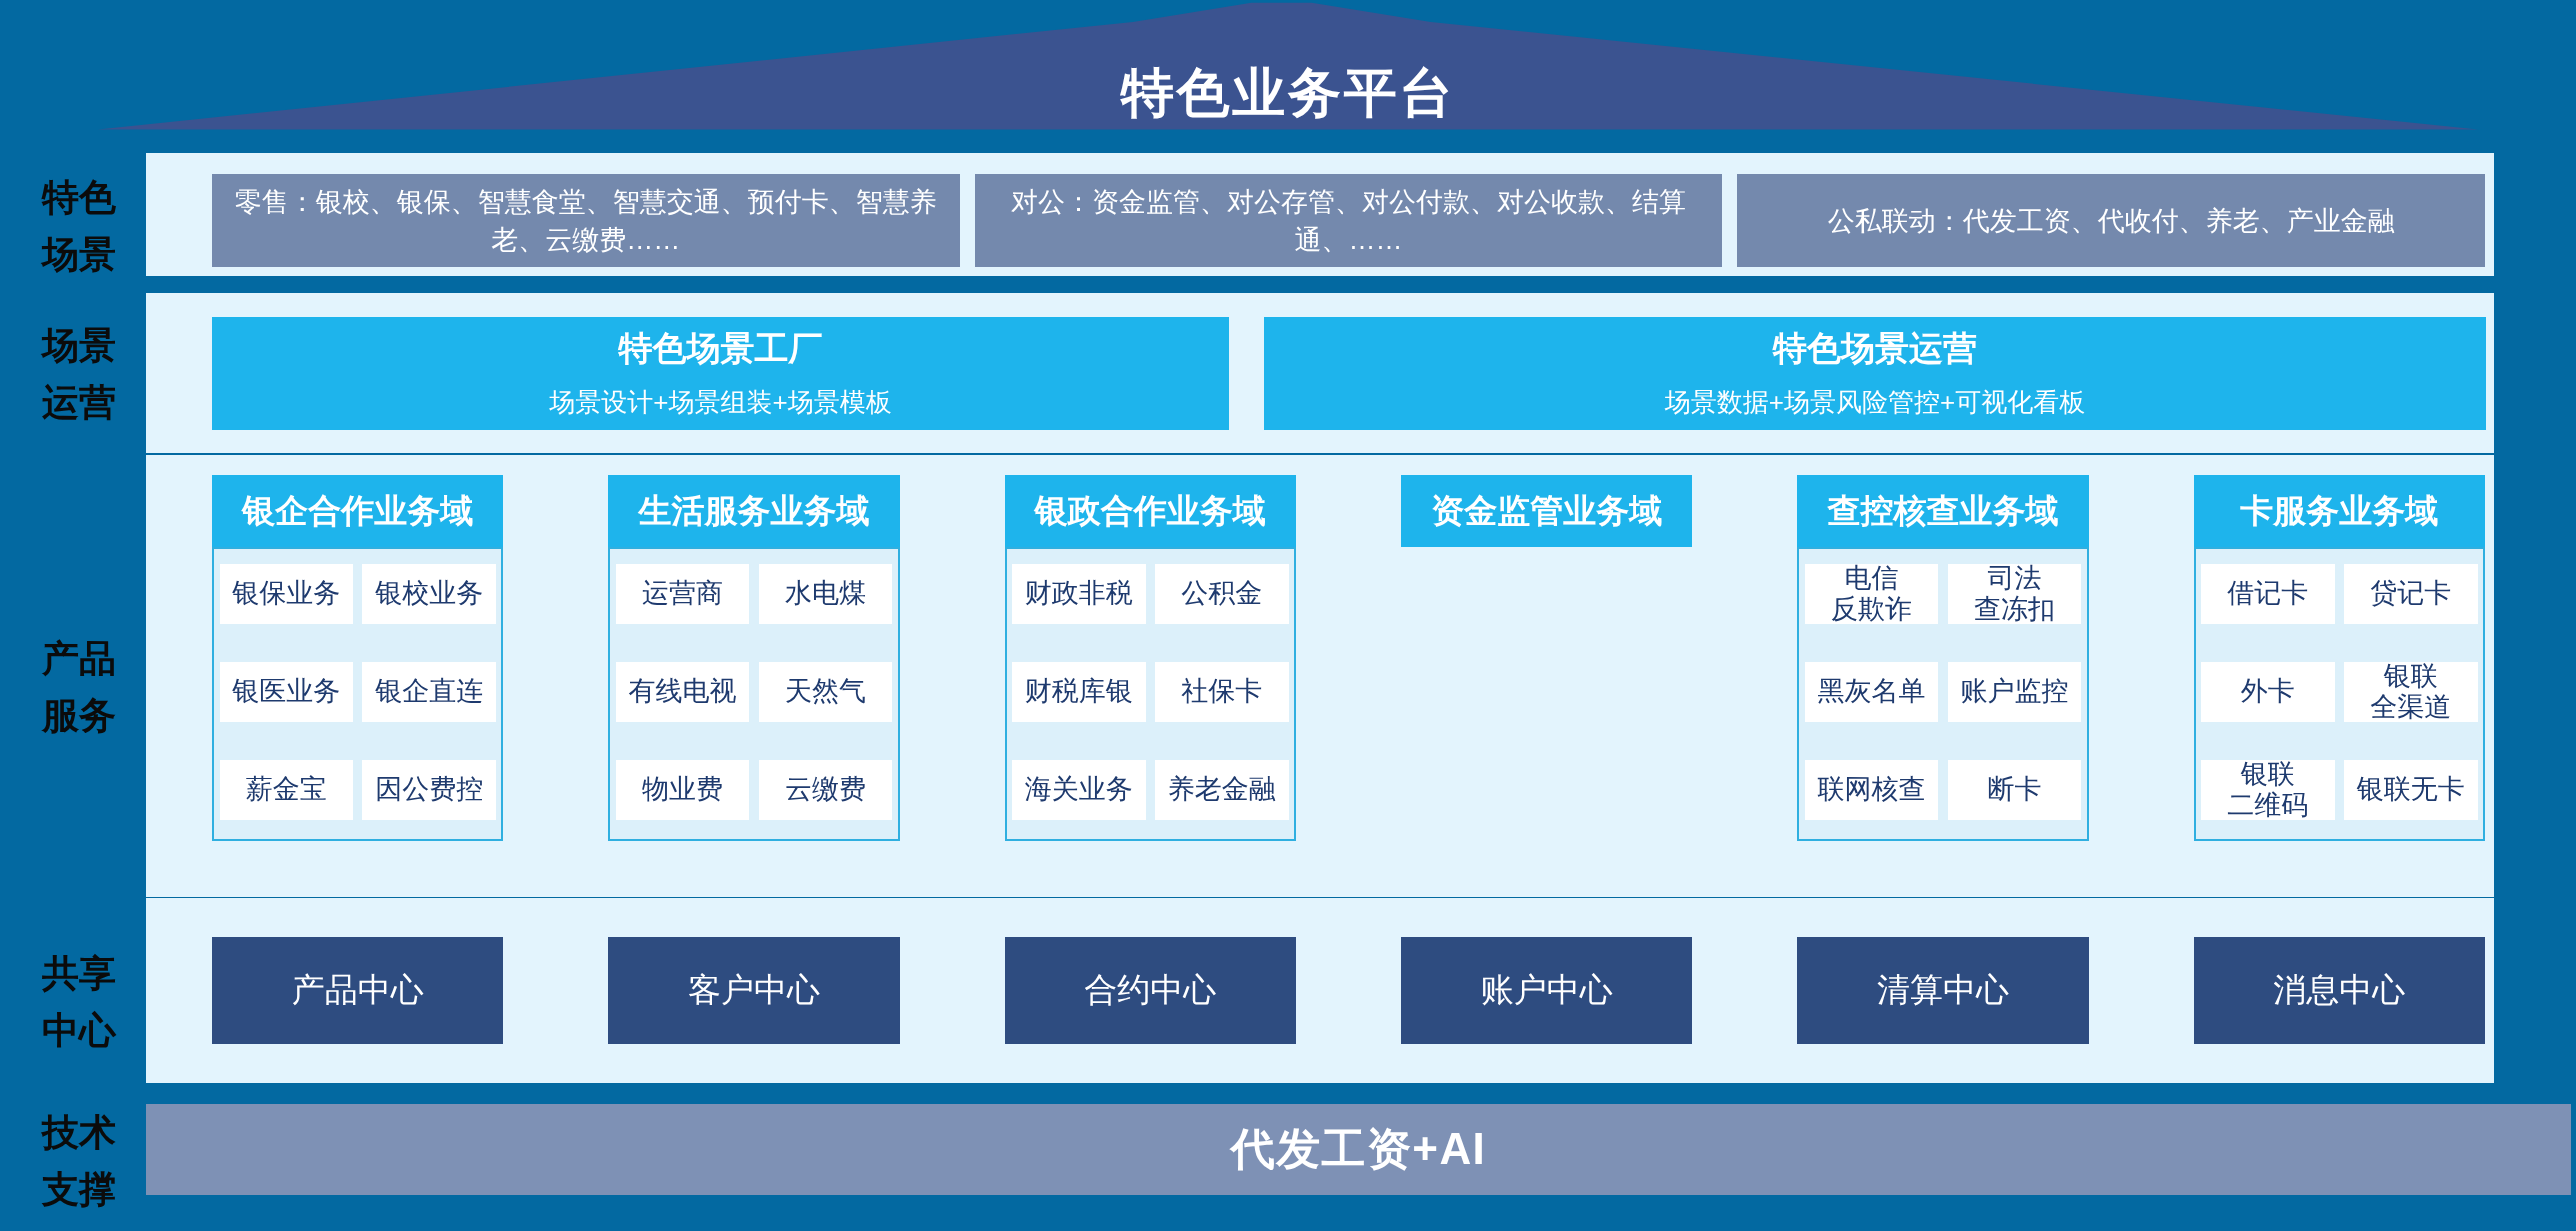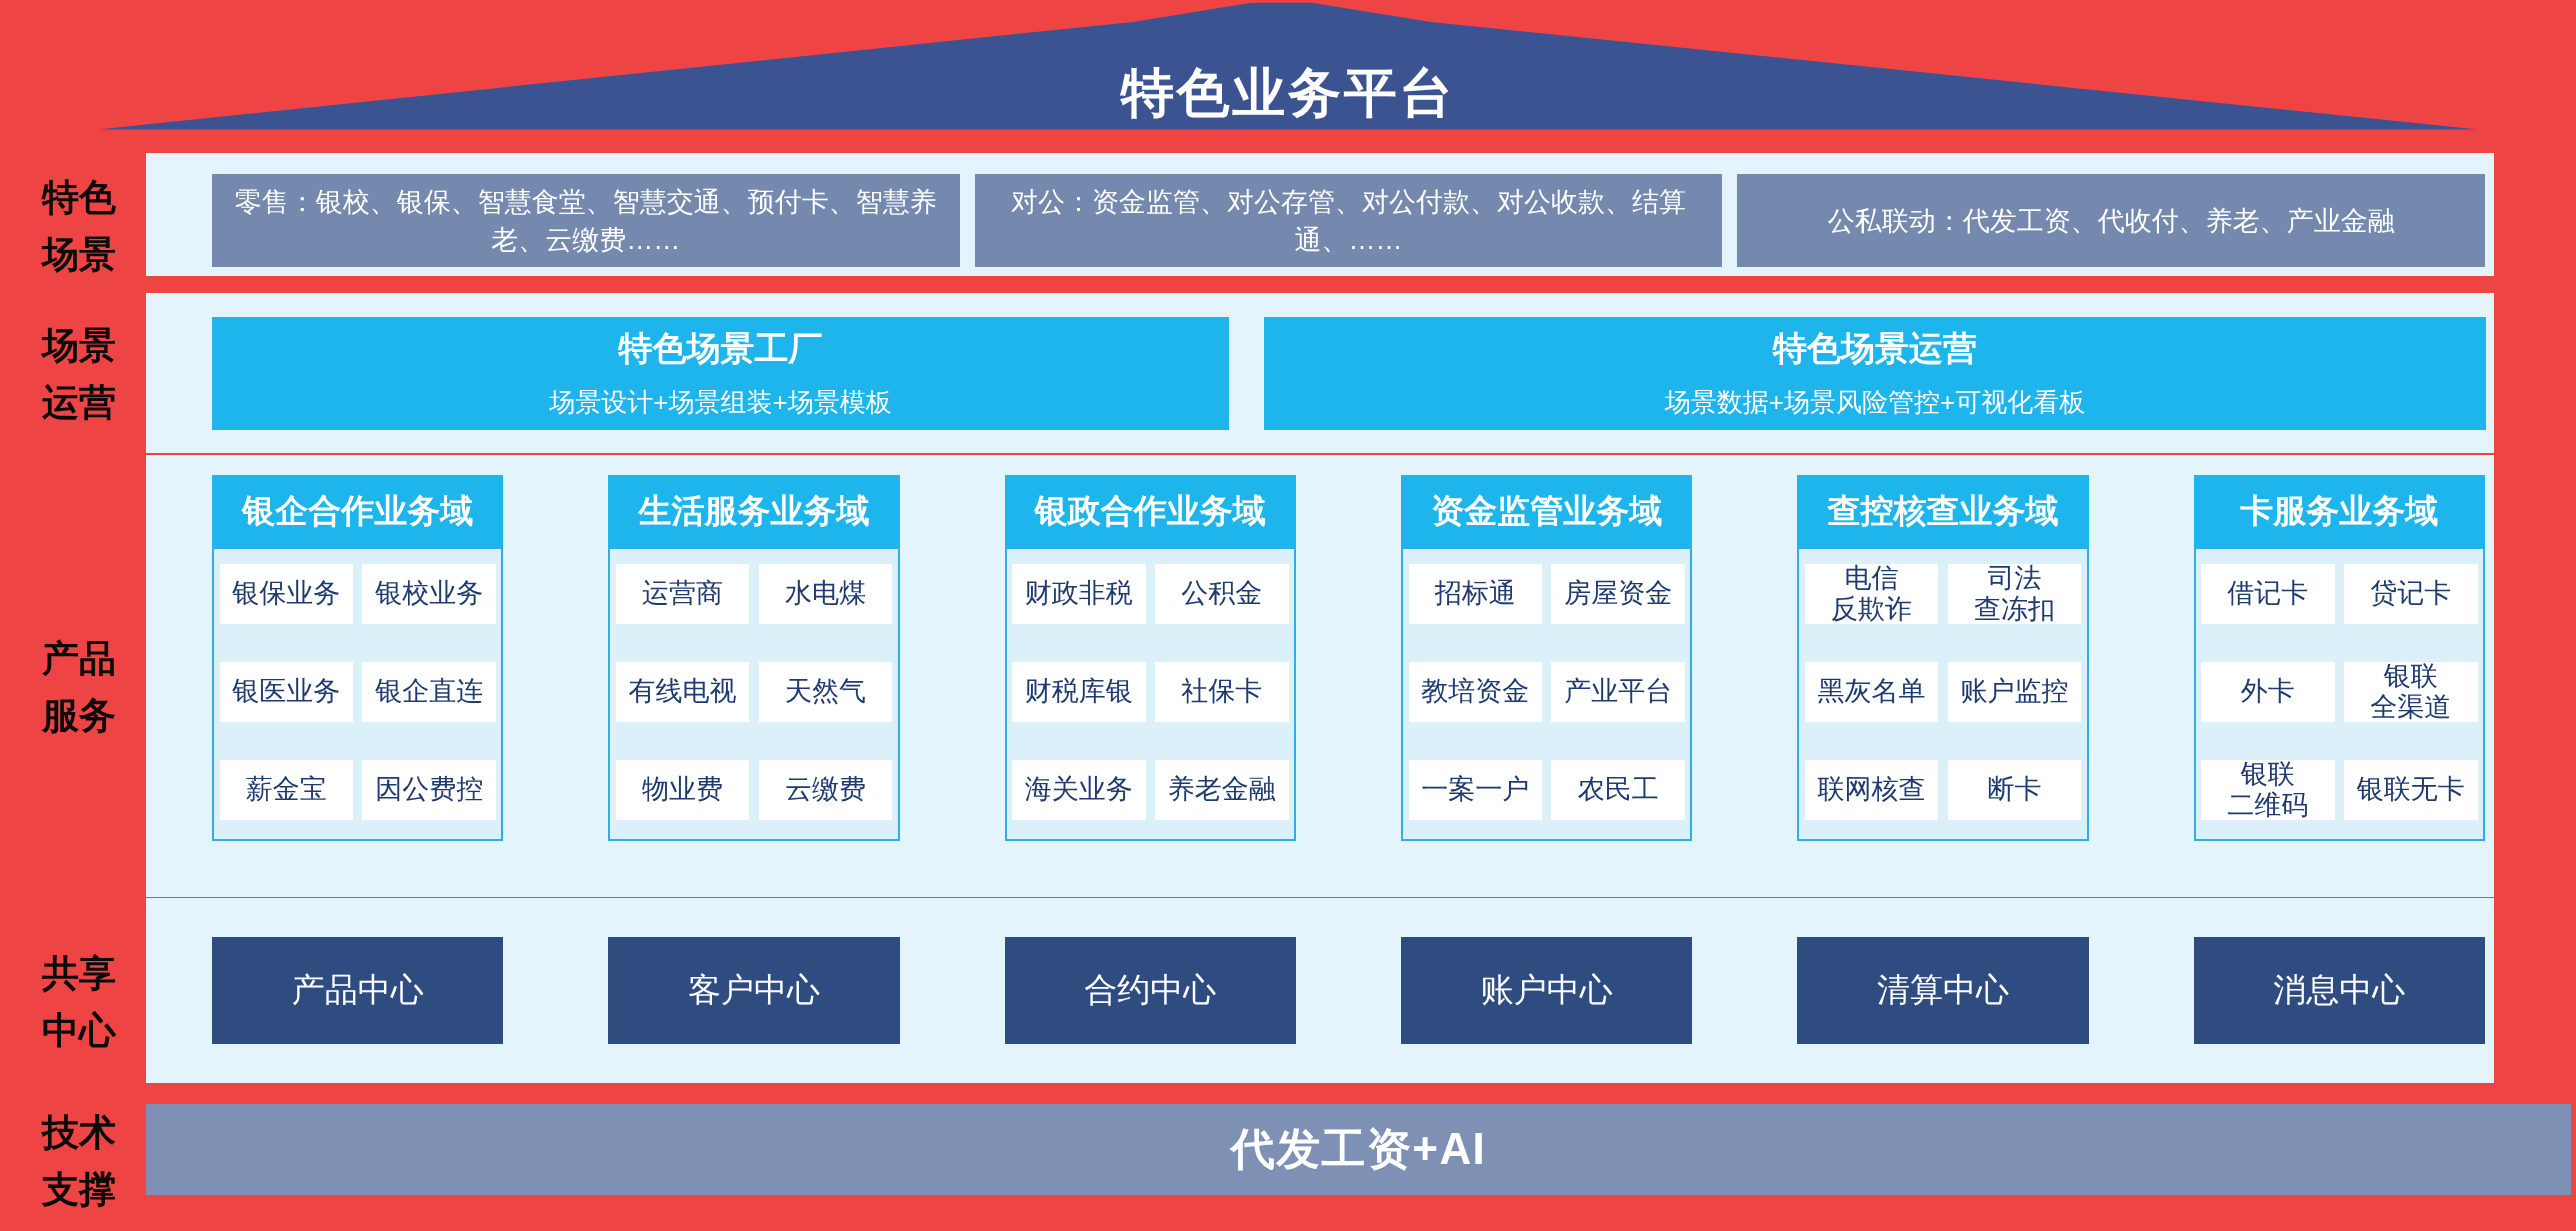--- a/index.html
+++ b/index.html
@@ -1,17 +1,17 @@
 <!DOCTYPE html>
 <html style="font-size:11px"><head>
 <meta charset="utf-8">
 <style>
   html,body{margin:0;padding:0;background:#ffffff;}
   body{font-family:"Liberation Sans","DejaVu Sans",sans-serif;}
-  .canvas{position:relative;width:2576px;height:1232px;background:#ef4444;overflow:hidden;}
+  .canvas{position:relative;width:2576px;height:1232px;background:#0369a1;overflow:hidden;}
 
   
   .roof-svg{position:absolute;left:0;top:0;width:2576px;height:137px;display:block;}
   .roof-title{position:absolute;left:0;top:58px;width:2576px;text-align:center;
     font-size:53px;font-weight:bold;color:#ffffff;letter-spacing:2.7px;}
 
   
   .side-label{position:absolute;left:0;width:158px;text-align:center;color:#0b0b0b;
     font-size:37px;line-height:57px;font-weight:600;white-space:pre-line;}
 
@@ -120,28 +120,20 @@
         <div class="domain-cell">公积金</div>
         <div class="domain-cell">财税库银</div>
         <div class="domain-cell">社保卡</div>
         <div class="domain-cell">海关业务</div>
         <div class="domain-cell">养老金融</div>
       </div>
     </div>
 
     <div class="domain-col">
       <div class="domain-header">资金监管业务域</div>
-      <div class="domain-body">
-        <div class="domain-cell">招标通</div>
-        <div class="domain-cell">房屋资金</div>
-        <div class="domain-cell">教培资金</div>
-        <div class="domain-cell">产业平台</div>
-        <div class="domain-cell">一案一户</div>
-        <div class="domain-cell">农民工</div>
-      </div>
     </div>
 
     <div class="domain-col">
       <div class="domain-header">查控核查业务域</div>
       <div class="domain-body">
         <div class="domain-cell">电信
 反欺诈</div>
         <div class="domain-cell">司法
 查冻扣</div>
         <div class="domain-cell">黑灰名单</div>

